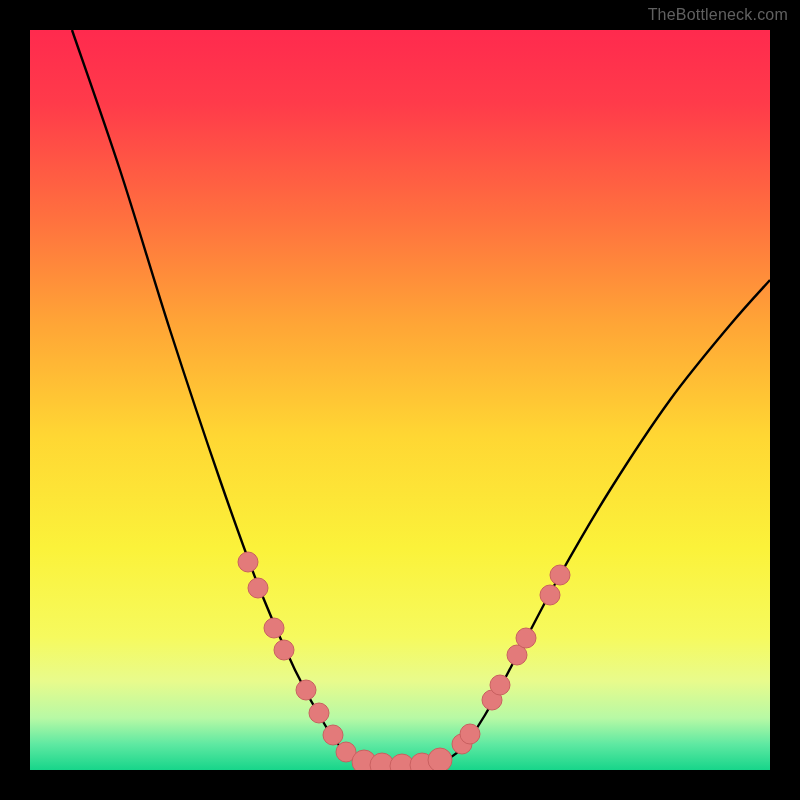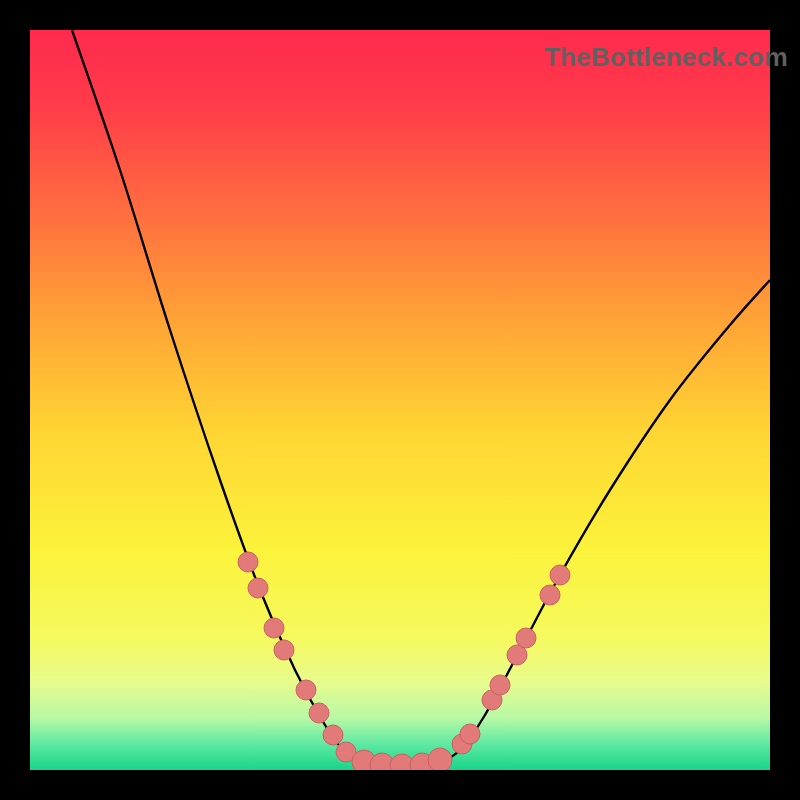--- a/index.html
+++ b/index.html
@@ -32,25 +32,24 @@
     left: 0;
     top: 0;
     width: 100%;
     height: 100%;
   }
   .watermark {
     position: absolute;
     top: 6px;
     right: 12px;
     color: #606060;
-    font-size: 26px;
-    font-weight: 700;
+    font-size: 16px;
+    font-weight: 400;
     letter-spacing: 0.2px;
     z-index: 3;
-    margin-top: 36px;
   }
   svg.curve {
     position: absolute;
     left: 0;
     top: 0;
     width: 100%;
     height: 100%;
     z-index: 2;
   }
 </style>

